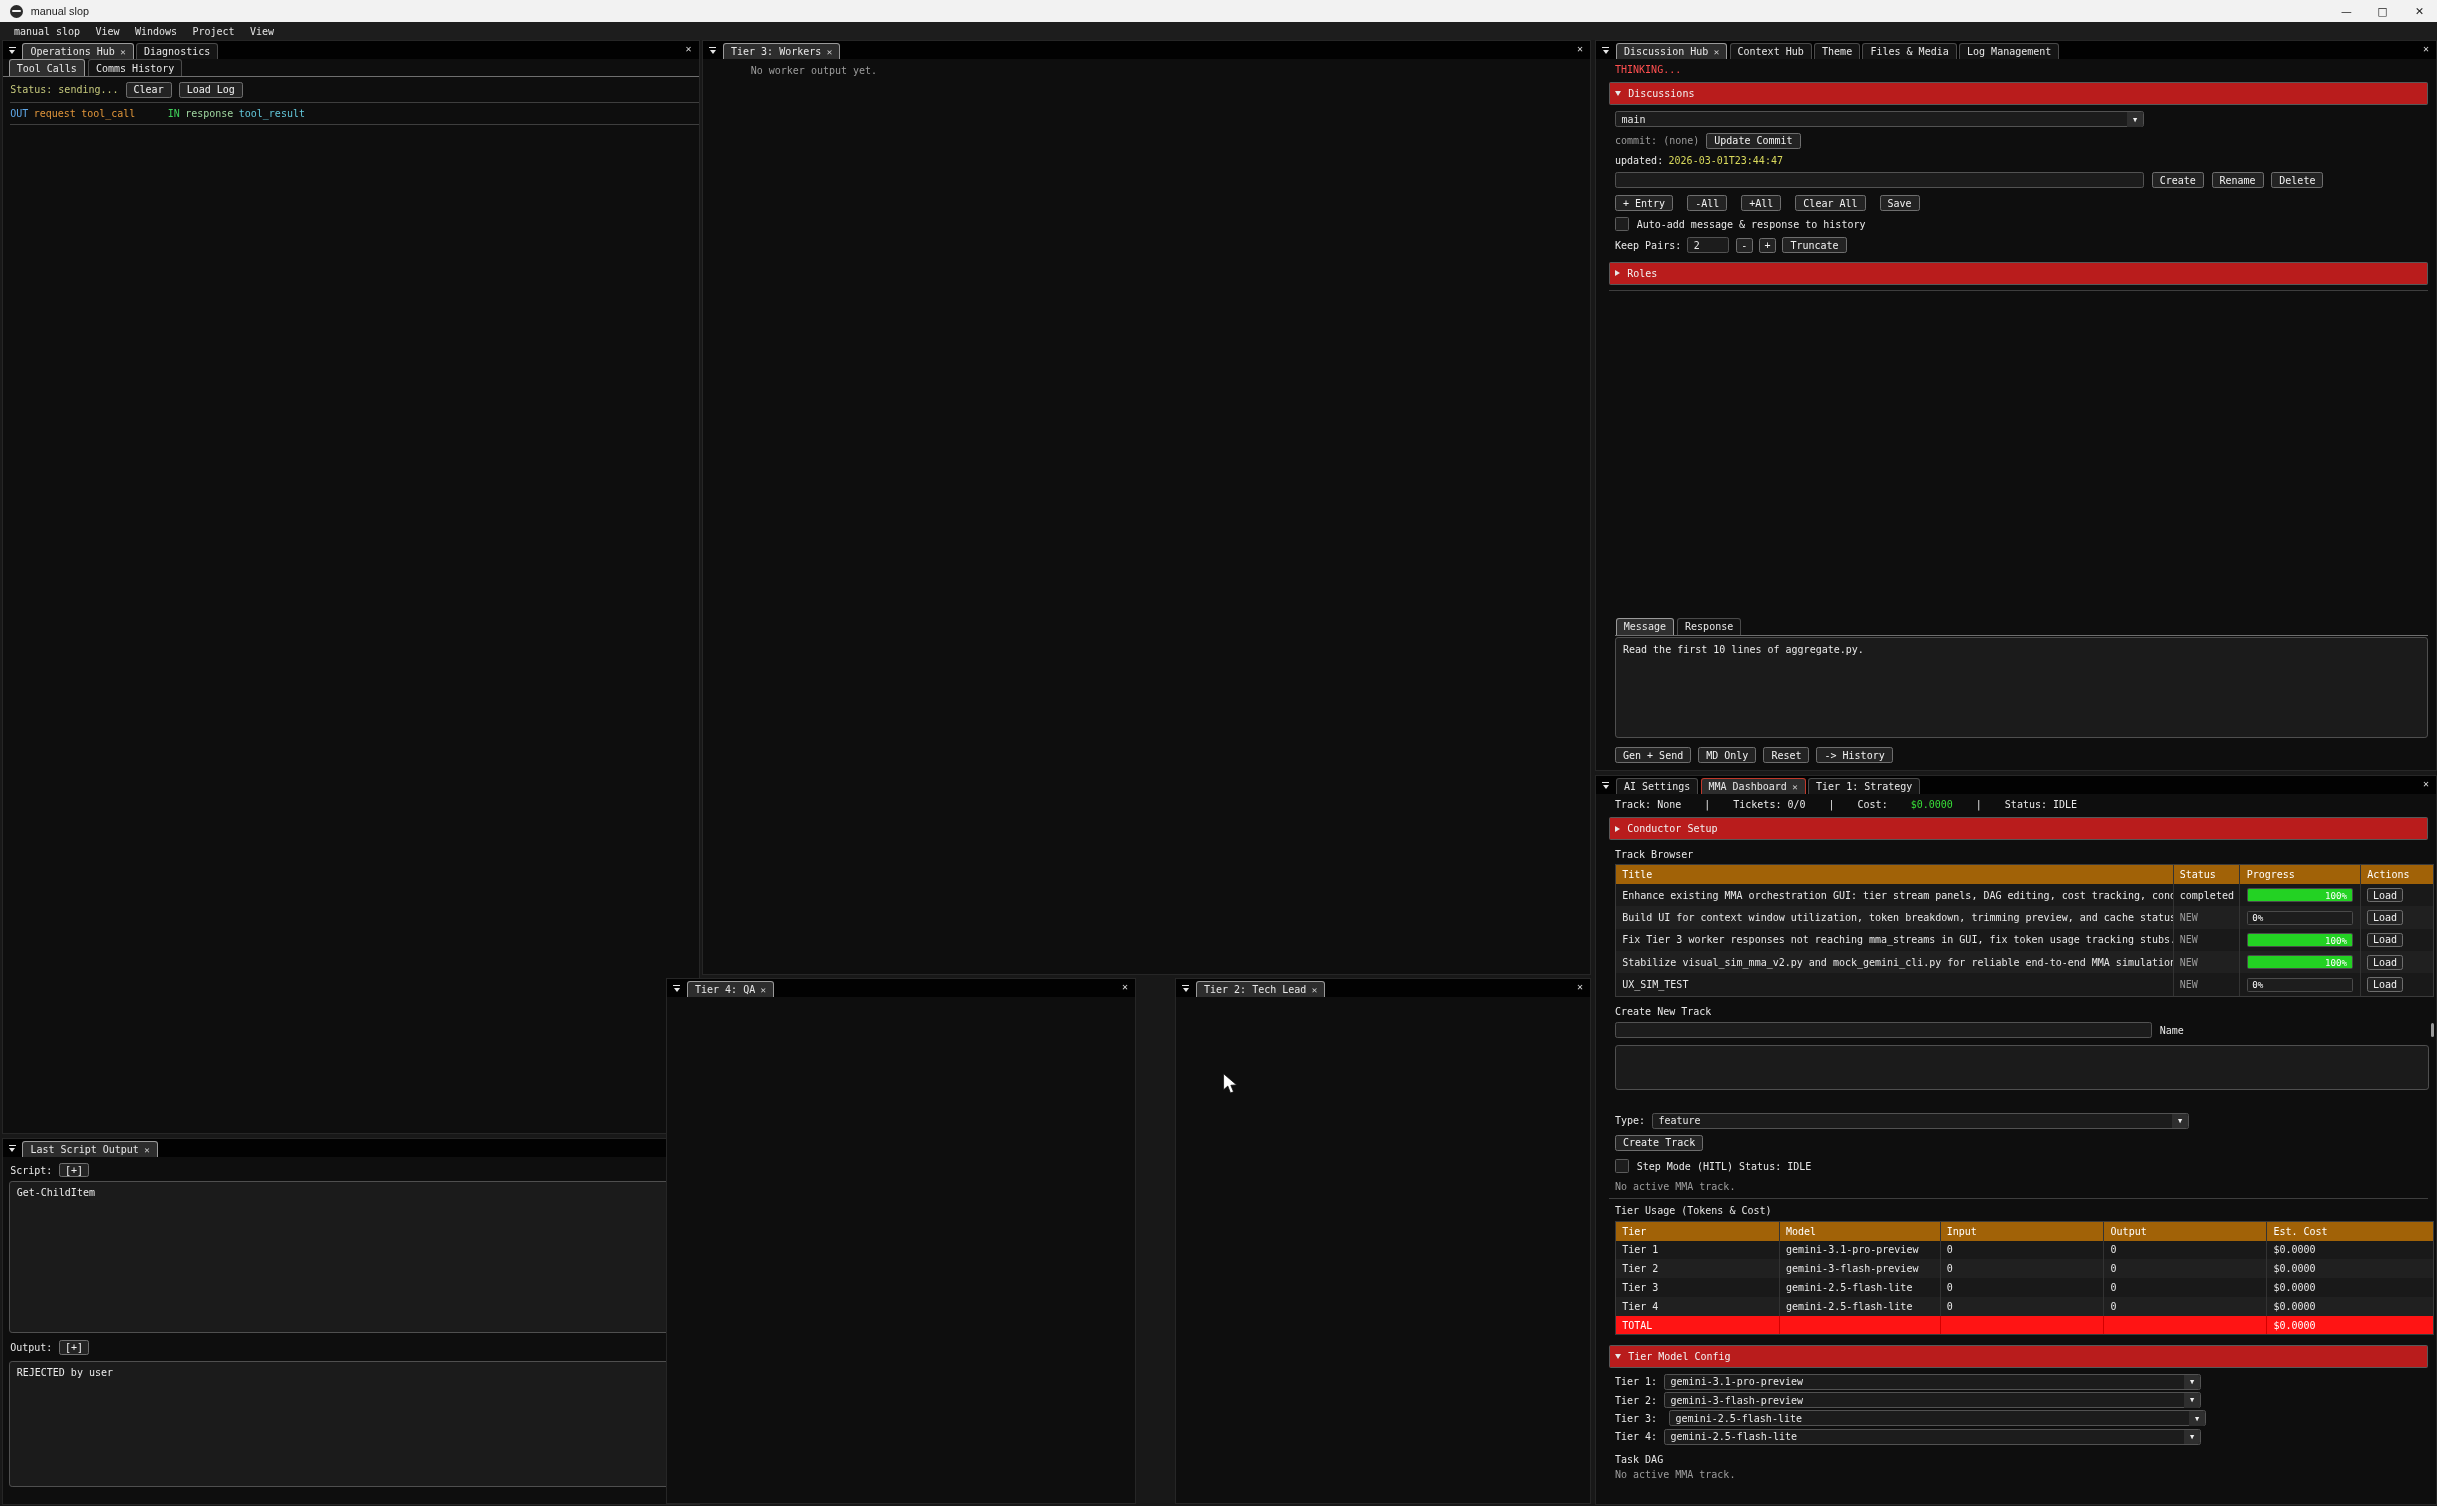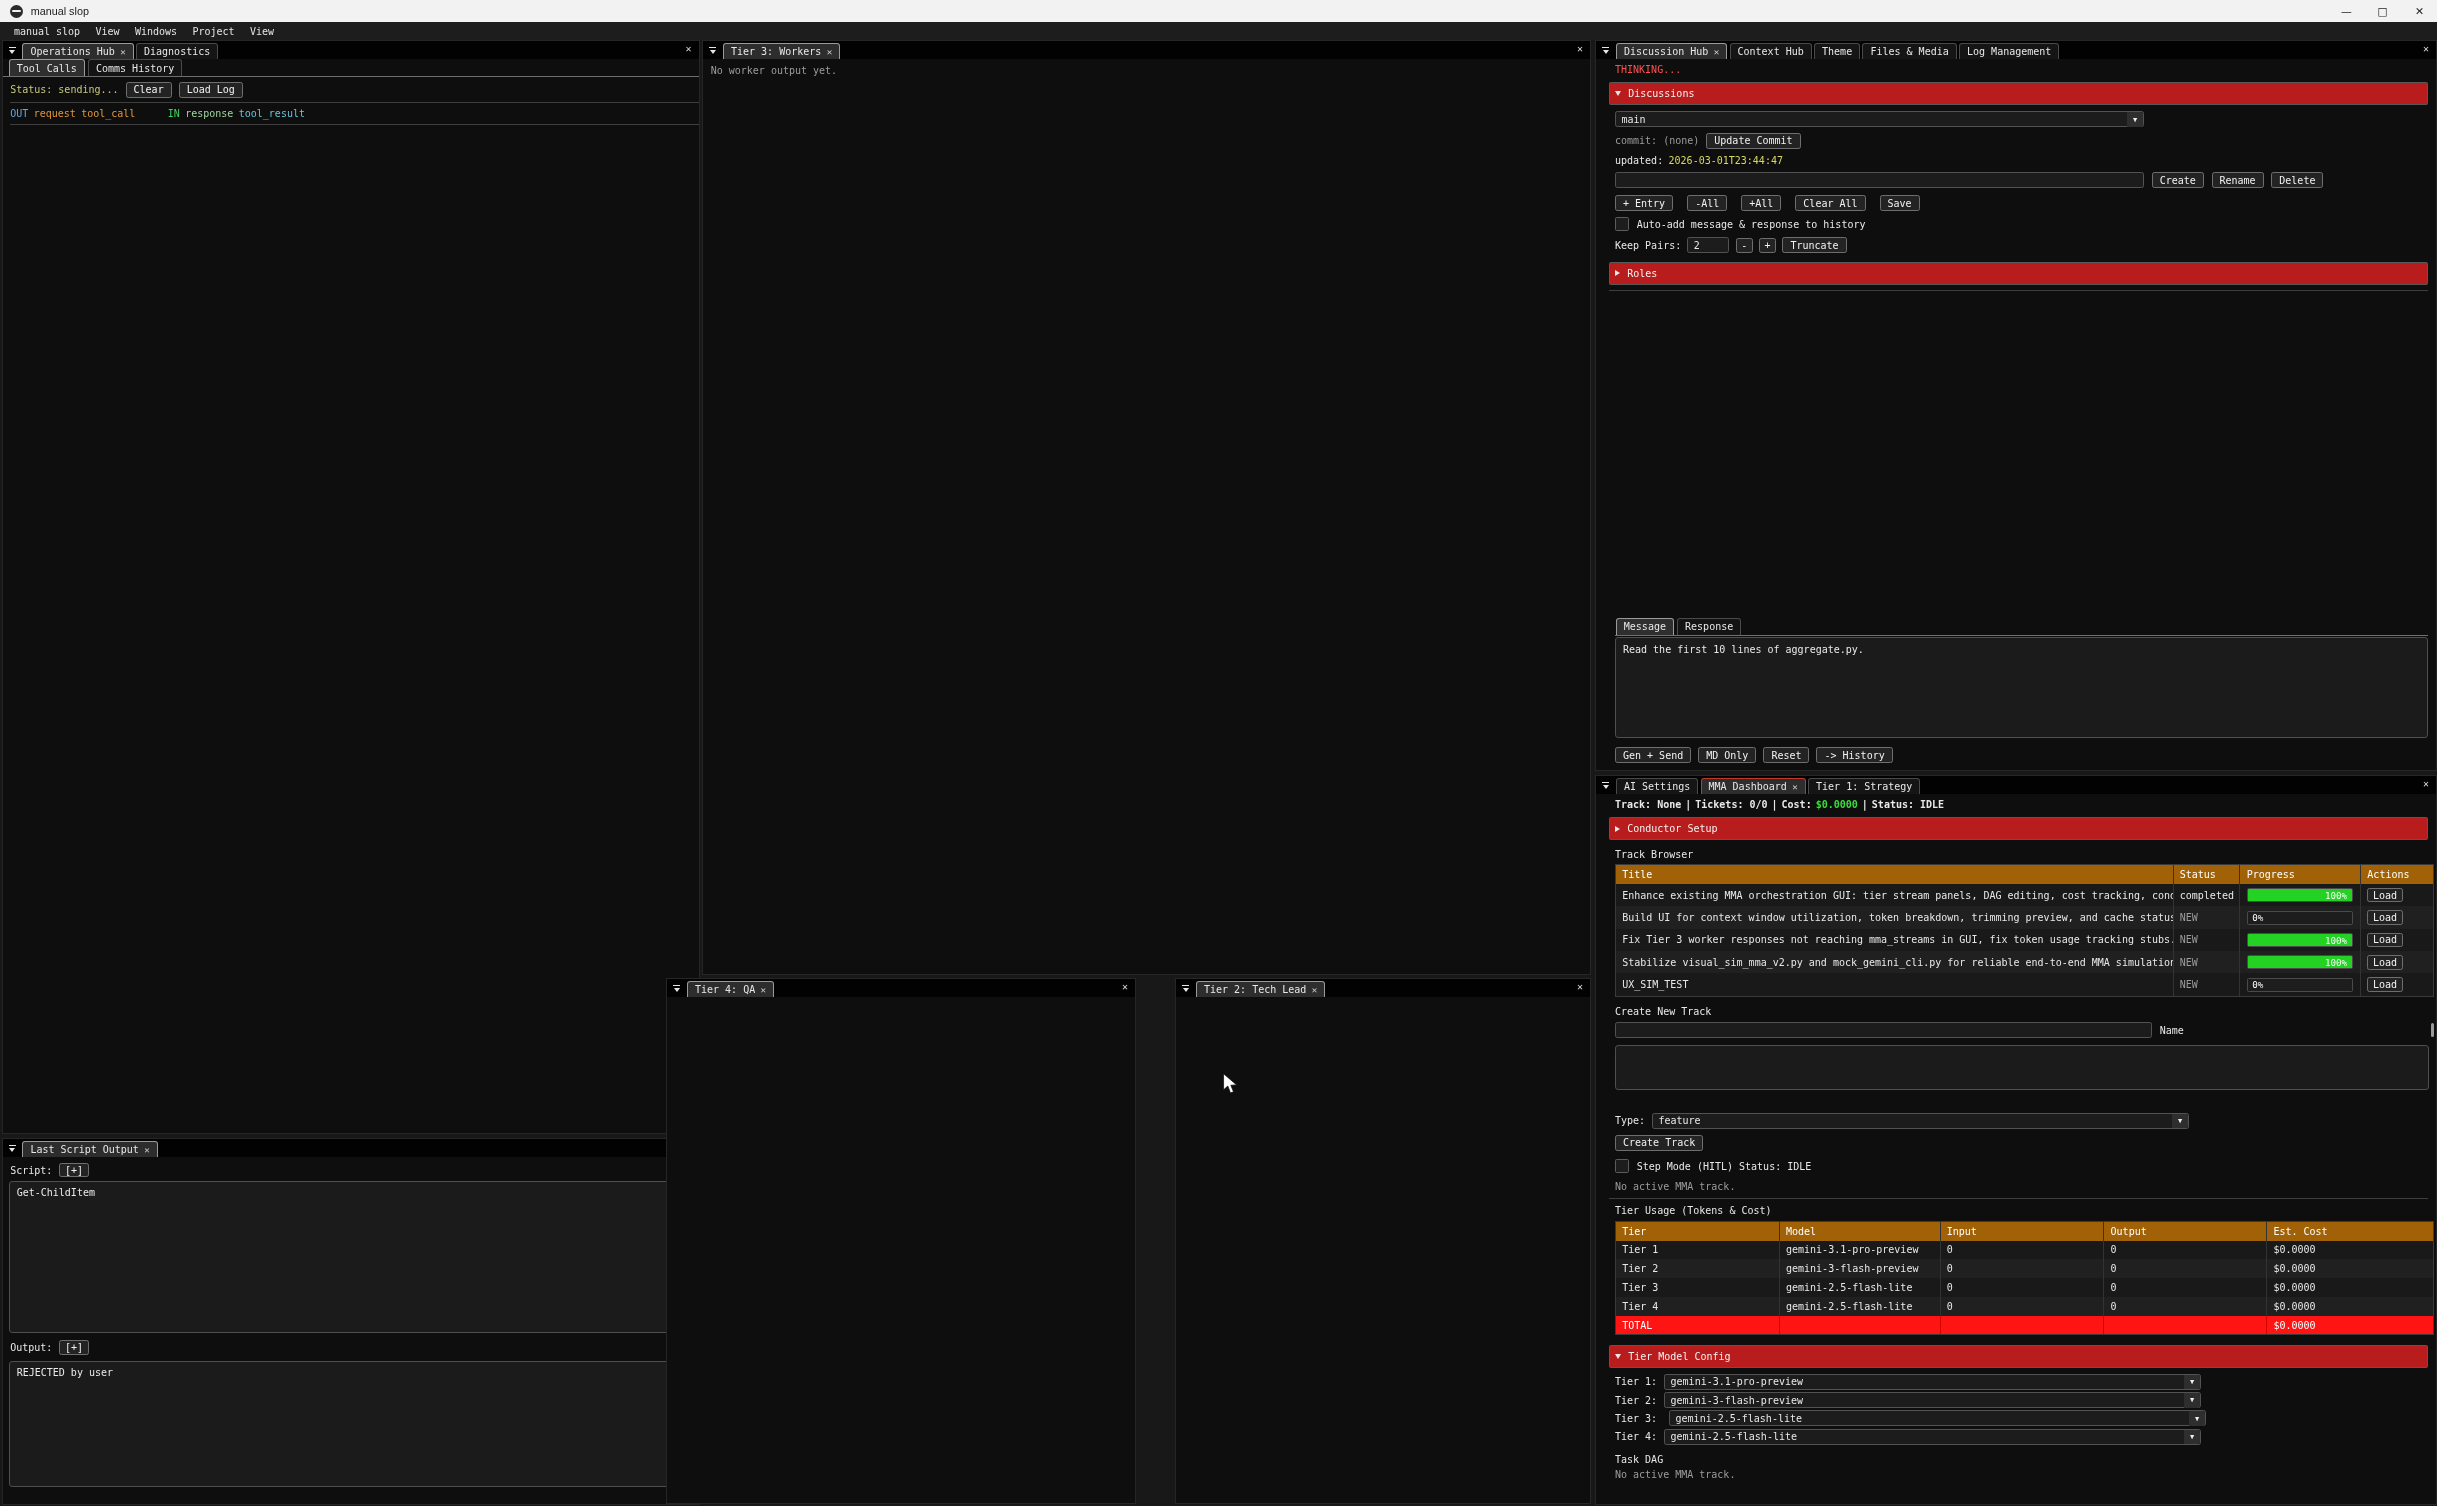--- a/index.html
+++ b/index.html
@@ -166,21 +166,21 @@
     <span class="dockbtn">
         <span class="bar"></span>
         <span class="tri"></span>
       </span>
     <div class="tab active">
       <span>Tier 3: Workers</span>
       <span class="tabx">✕</span>
     </div>
     <span class="barx">✕</span>
   </div>
-  <div class="dim" style="padding:6.2px 7.7px;">No worker output yet.</div>
+  <div class="dim" style="padding:6.2px 7.7px;margin-left:40px;">No worker output yet.</div>
 </div>
 
 <div class="panel" style="left:666px; top:978px; width:470px; height:526px;">
   <div class="tabbar">
     <span class="dockbtn">
         <span class="bar"></span>
         <span class="tri"></span>
       </span>
     <div class="tab active">
       <span>Tier 4: QA</span>
@@ -307,21 +307,21 @@
     <div class="tab active redtab">
       <span>MMA Dashboard</span>
       <span class="tabx">✕</span>
     </div>
     <div class="tab">
         <span>Tier 1: Strategy</span>
       </div>
     <span class="barx">✕</span>
   </div>
   <div style="position:relative; padding:5.4px 8.5px 0 19px;">
-    <div class="row" style="gap:4px;font-weight:bold;">
+    <div class="row" style="gap:23px;">
       <span>Track: None</span>
         <span>|</span>
       <span>Tickets: 0/0</span>
         <span>|</span>
       <span>Cost:</span>
       <span class="green">$0.0000</span>
       <span>|</span>
       <span>Status: IDLE</span>
     </div>
     <div class="hdrbar" style="margin:7px 0 0 -6.2px;">

